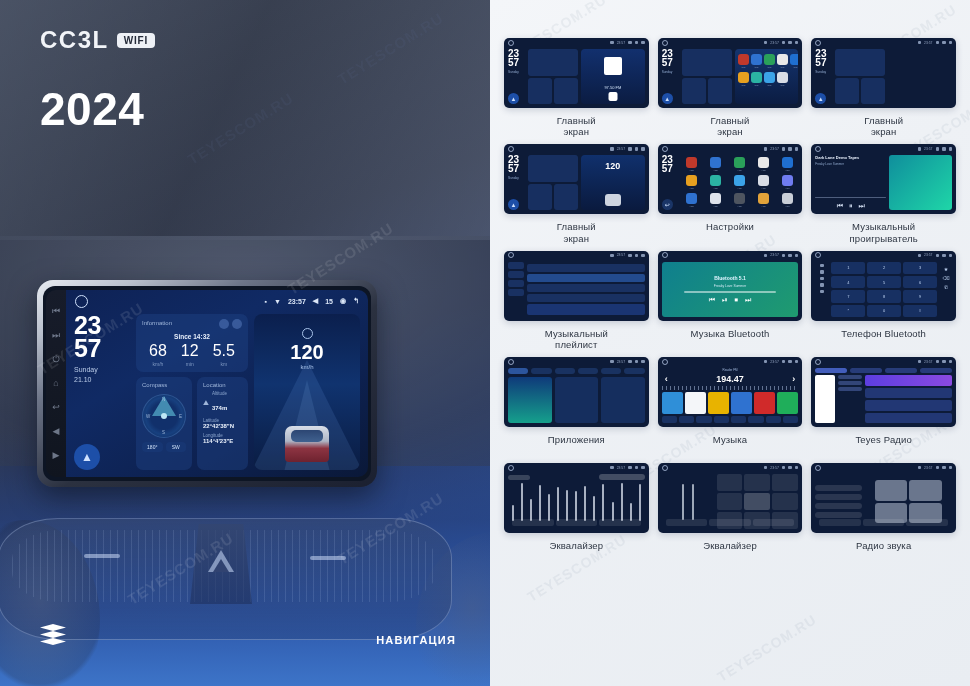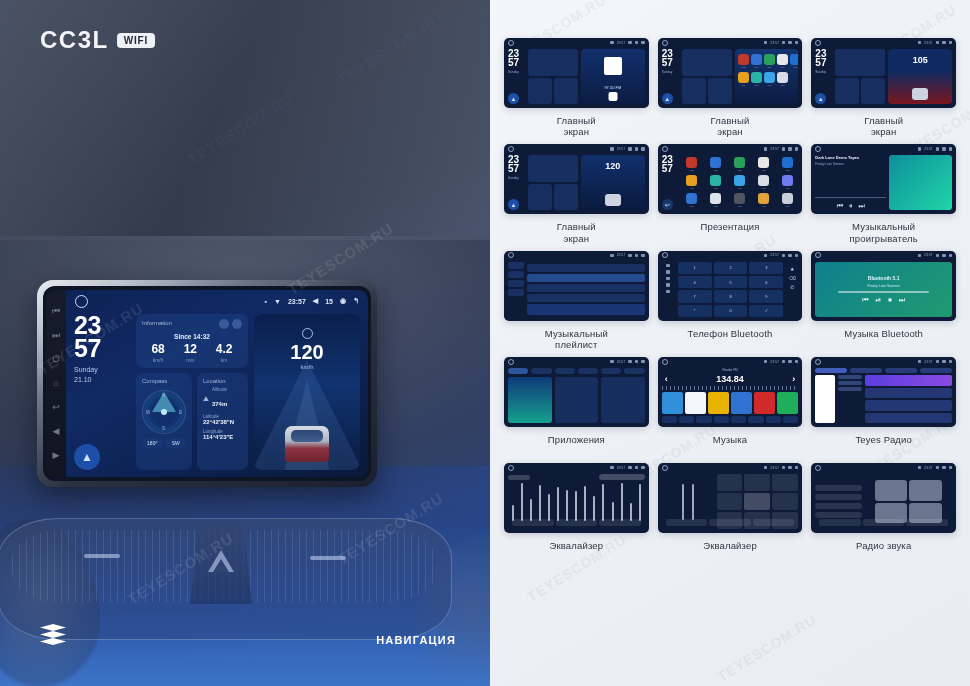--- a/index.html
+++ b/index.html
@@ -56,21 +56,21 @@
   .clk-sub{color:#b9cbe8;font-size:7px;margin-top:6px;line-height:1.25;}
   .nav-fab{width:26px;height:26px;border-radius:50%;background:#1d4fa8;margin-top:auto;
       display:flex;align-items:center;justify-content:center;color:#cfe2ff;font-size:12px;}
   .col-m{width:112px;display:flex;flex-direction:column;gap:5px;}
   .card{background:rgba(30,66,134,.45);border-radius:7px;padding:5px 6px;box-sizing:border-box;}
   .card-t{color:#9fb6da;font-size:6px;margin-bottom:3px;}
   .info-head{display:flex;justify-content:space-between;align-items:center;}
   .pill-ic{width:10px;height:10px;border-radius:50%;background:rgba(120,160,230,.35);}
   .since{color:#e6eefb;font-size:6.5px;font-weight:700;text-align:center;margin:4px 0 3px;}
   .stats{display:flex;justify-content:space-around;}
-  .stat-v{color:#fff;font-size:12px;font-weight:700;line-height:1;text-align:right;}
+  .stat-v{color:#fff;font-size:16px;font-weight:400;line-height:1;text-align:right;}
   .stat-u{color:#7e98c2;font-size:5px;margin-top:2px;text-align:center;}
   .mrow{display:flex;gap:5px;flex:1;}
   .compass-wrap{flex:1;display:flex;flex-direction:column;}
   .compass{width:42px;height:42px;border-radius:50%;margin:3px auto 0;
       background:radial-gradient(circle at 50% 50%, #11306b 45%, #17407f 62%, #0d2350 100%);
       border:1px solid rgba(120,170,240,.25);position:relative;}
   .cone{position:absolute;left:9px;top:1px;width:0;height:0;border-left:12px solid transparent;
       border-right:12px solid transparent;border-bottom:20px solid rgba(110,215,235,.55);}
   .cdot{position:absolute;left:18px;top:18px;width:6px;height:6px;border-radius:50%;background:#bfe7f5;}
   .cmark{position:absolute;color:#9db6d8;font-size:4.5px;}
@@ -181,20 +181,21 @@
     <div class="wm" style="left:280px;top:250px;">TEYESCOM.RU</div>
     <div class="wm" style="left:120px;top:560px;">TEYESCOM.RU</div>
     <div class="wm" style="left:330px;top:520px;">TEYESCOM.RU</div>
 
     <div class="logo">
       <span class="logo-txt">CC3L</span>
       <span class="logo-wifi">WIFI</span>
     </div>
 
     <div class="headline">
+      <div class="hl-year">2024</div>
     </div>
 
     <div class="dash">
       <div class="dash-fascia"></div>
       <div class="wheel"></div>
       <div class="wheel2"></div>
 
       <div class="unit-bezel"></div>
       <div class="unit-inner"></div>
 
@@ -244,21 +245,21 @@
               <div class="stats">
                 <div>
                   <div class="stat-v">68</div>
                   <div class="stat-u">km/h</div>
                 </div>
                 <div>
                   <div class="stat-v">12</div>
                   <div class="stat-u">min</div>
                 </div>
                 <div>
-                  <div class="stat-v">4.2</div>
+                  <div class="stat-v">5.5</div>
                   <div class="stat-u">km</div>
                 </div>
               </div>
             </div>
 
             <div class="mrow">
               <div class="card compass-wrap">
                 <div class="card-t">Compass</div>
                 <div class="compass">
                   <div class="cone"></div>
@@ -464,24 +465,20 @@
                 <div class="m-sub">Sunday</div>
                 <div class="m-fab">▲</div>
               </div>
               <div class="m-col" style="width:50px;gap:2px">
                 <div class="m-card"></div>
                 <div style="display:flex;gap:2px;flex:1">
                   <div class="m-card"></div>
                   <div class="m-card"></div>
                 </div>
               </div>
-              <div class="m-right" style="background:linear-gradient(180deg,#0f2a60 40%,#7a1520 100%)">
-                <div style="position:absolute;left:0;right:0;top:6px;text-align:center;color:#fff;font-size:9px;font-weight:700">105</div>
-                <div style="position:absolute;left:50%;bottom:4px;transform:translateX(-50%);width:16px;height:12px;border-radius:3px;background:#cdd4e0"></div>
-              </div>
             </div>
           </div>
           <div class="cap">
             <div>Главный</div>
             <div>экран</div>
           </div>
         </div>
         <div class="cell">
           <div class="thumb">
             <div class="t-sbar">
@@ -595,21 +592,21 @@
                   <span class="m-lab">App</span>
                 </div>
                 <div class="m-app">
                   <span class="m-icn" style="background:#c9cfd8"></span>
                   <span class="m-lab">App</span>
                 </div>
               </div>
             </div>
           </div>
           <div class="cap">
-            <div>Презентация</div>
+            <div>Настройки</div>
           </div>
         </div>
         <div class="cell">
           <div class="thumb">
             <div class="t-sbar">
               <span class="t-sb-dot"></span>
               <span class="t-sb-r">
                 <span class="t-sb-i"></span>
                 <span class="t-sb-tx">23:57</span>
                 <span class="t-sb-i"></span>
@@ -664,20 +661,48 @@
                 <div class="m-row" style="background:rgba(45,95,180,.7)"></div>
                 <div class="m-row"></div>
                 <div class="m-row"></div>
                 <div class="m-row" style="height:11px;background:rgba(30,60,130,.8)"></div>
               </div>
             </div>
           </div>
           <div class="cap">
             <div>Музыкальный</div>
             <div>плейлист</div>
+          </div>
+        </div>
+        <div class="cell">
+          <div class="thumb">
+            <div class="t-sbar">
+              <span class="t-sb-dot"></span>
+              <span class="t-sb-r">
+                <span class="t-sb-i"></span>
+                <span class="t-sb-tx">23:57</span>
+                <span class="t-sb-i"></span>
+                <span class="t-sb-i"></span>
+                <span class="t-sb-i"></span>
+              </span>
+            </div>
+            <div class="mini" style="background:linear-gradient(135deg,#0f7f8e,#1f9b6f);border-radius:3px;padding:5px;box-sizing:border-box;flex-direction:column;align-items:center;justify-content:center;gap:3px">
+              <div style="color:#dff4ff;font-size:5px;font-weight:700">Bluetooth 5.1</div>
+              <div style="color:#cfe7f2;font-size:3.4px">Freaky Love Summer</div>
+              <div style="width:72%;height:1.5px;background:rgba(255,255,255,.5);border-radius:1px"></div>
+              <div style="display:flex;gap:7px;color:#fff;font-size:7px">
+                <span>⏮</span>
+                <span>⏯</span>
+                <span>⏹</span>
+                <span>⏭</span>
+              </div>
+            </div>
+          </div>
+          <div class="cap">
+            <div>Музыка Bluetooth</div>
           </div>
         </div>
         <div class="cell">
           <div class="thumb">
             <div class="t-sbar">
               <span class="t-sb-dot"></span>
               <span class="t-sb-r">
                 <span class="t-sb-i"></span>
                 <span class="t-sb-tx">23:57</span>
                 <span class="t-sb-i"></span>
@@ -723,48 +748,20 @@
             <div class="t-sbar">
               <span class="t-sb-dot"></span>
               <span class="t-sb-r">
                 <span class="t-sb-i"></span>
                 <span class="t-sb-tx">23:57</span>
                 <span class="t-sb-i"></span>
                 <span class="t-sb-i"></span>
                 <span class="t-sb-i"></span>
               </span>
             </div>
-            <div class="mini" style="background:linear-gradient(135deg,#0f7f8e,#1f9b6f);border-radius:3px;padding:5px;box-sizing:border-box;flex-direction:column;align-items:center;justify-content:center;gap:3px">
-              <div style="color:#dff4ff;font-size:5px;font-weight:700">Bluetooth 5.1</div>
-              <div style="color:#cfe7f2;font-size:3.4px">Freaky Love Summer</div>
-              <div style="width:72%;height:1.5px;background:rgba(255,255,255,.5);border-radius:1px"></div>
-              <div style="display:flex;gap:7px;color:#fff;font-size:7px">
-                <span>⏮</span>
-                <span>⏯</span>
-                <span>⏹</span>
-                <span>⏭</span>
-              </div>
-            </div>
-          </div>
-          <div class="cap">
-            <div>Музыка Bluetooth</div>
-          </div>
-        </div>
-        <div class="cell">
-          <div class="thumb">
-            <div class="t-sbar">
-              <span class="t-sb-dot"></span>
-              <span class="t-sb-r">
-                <span class="t-sb-i"></span>
-                <span class="t-sb-tx">23:57</span>
-                <span class="t-sb-i"></span>
-                <span class="t-sb-i"></span>
-                <span class="t-sb-i"></span>
-              </span>
-            </div>
             <div class="mini" style="flex-direction:column;gap:3px">
               <div style="display:flex;gap:3px">
                 <span style="flex:1;height:6px;border-radius:4px;background:rgba(50,95,175,.85)"></span>
                 <span style="flex:1;height:6px;border-radius:4px;background:rgba(50,95,175,.35)"></span>
                 <span style="flex:1;height:6px;border-radius:4px;background:rgba(50,95,175,.35)"></span>
                 <span style="flex:1;height:6px;border-radius:4px;background:rgba(50,95,175,.35)"></span>
                 <span style="flex:1;height:6px;border-radius:4px;background:rgba(50,95,175,.35)"></span>
                 <span style="flex:1;height:6px;border-radius:4px;background:rgba(50,95,175,.35)"></span>
               </div>
               <div style="display:flex;gap:3px;flex:1">
@@ -787,21 +784,21 @@
                 <span class="t-sb-tx">23:57</span>
                 <span class="t-sb-i"></span>
                 <span class="t-sb-i"></span>
                 <span class="t-sb-i"></span>
               </span>
             </div>
             <div class="mini" style="flex-direction:column;gap:2px">
               <div style="text-align:center;color:#9fb6da;font-size:3px">Reader FM</div>
               <div style="display:flex;align-items:center;justify-content:space-between;color:#fff;font-size:9px;font-weight:700;padding:0 3px">
                 <span>‹</span>
-                <span>134.84</span>
+                <span>194.47</span>
                 <span>›</span>
               </div>
               <div style="height:4px;background:repeating-linear-gradient(90deg,rgba(200,220,255,.45) 0 1px,transparent 1px 4px)"></div>
               <div style="display:flex;gap:2px;flex:1">
                 <span style="flex:1;border-radius:2px;background:#2f8fd8"></span>
                 <span style="flex:1;border-radius:2px;background:#f4f6f9"></span>
                 <span style="flex:1;border-radius:2px;background:#e8b300"></span>
                 <span style="flex:1;border-radius:2px;background:#2f72d0"></span>
                 <span style="flex:1;border-radius:2px;background:#d02a2a"></span>
                 <span style="flex:1;border-radius:2px;background:#1fae5a"></span>

